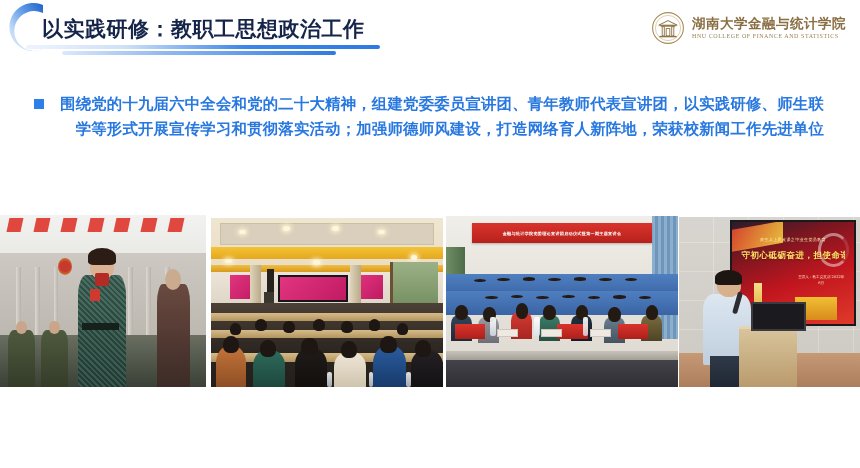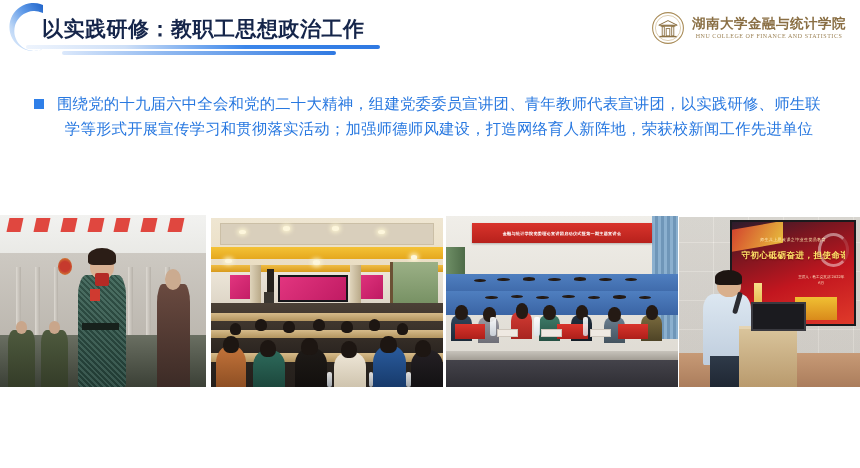--- a/index.html
+++ b/index.html
@@ -37,44 +37,44 @@
     background:linear-gradient(90deg,#dbe8fb 0%,#8fb8f0 38%,#2f79e2 100%);
     border-radius:2px;
   }
 
   
   .logo-block {
     position:absolute; right:14px; top:11px;
     display:flex; align-items:center; gap:7px;
   }
   .logo-seal { width:34px; height:34px; flex:0 0 auto; }
-  .logo-texts { display:flex; flex-direction:column; justify-content:center;align-items:center; }
+  .logo-texts { display:flex; flex-direction:column; justify-content:center; }
   .logo-cn {
     font-family:"DejaVu Serif","Liberation Serif",serif;
     font-size:13.5px; font-weight:bold; color:#8a6f44;
     letter-spacing:0.5px; line-height:1.15; white-space:nowrap;
   }
   .logo-en {
     font-family:"Liberation Serif","DejaVu Serif",serif;
     font-size:6px; color:#9d8458; letter-spacing:.55px;
     line-height:1.4; margin-top:1px; white-space:nowrap;
   }
 
   
   .body-block { position:absolute; left:34px; top:92px; width:790px; }
   .bullet-row { display:flex; align-items:flex-start; }
   .bullet-mark {
     width:10px; height:10px; background:#2f7fe8; flex:0 0 auto;
     margin-top:7px; margin-right:10px;
   }
   .bullet-text {
     font-family:"DejaVu Serif","Liberation Serif",serif;
-    font-size:15.4px; font-weight:normal; color:#2878e0;
+    font-size:15.4px; font-weight:bold; color:#2878e0;
     line-height:24.5px; letter-spacing:0.2px;
-    text-indent:0; text-align:center;
+    text-indent:0; text-align:right;
   }
 
   
   .photo-strip { position:absolute; left:0; top:210px; width:860px; height:175px; }
   .photo {
     position:absolute; overflow:hidden; background:#cfcfcf;
   }
   .photo .scene { position:absolute; inset:0; }
 
   

